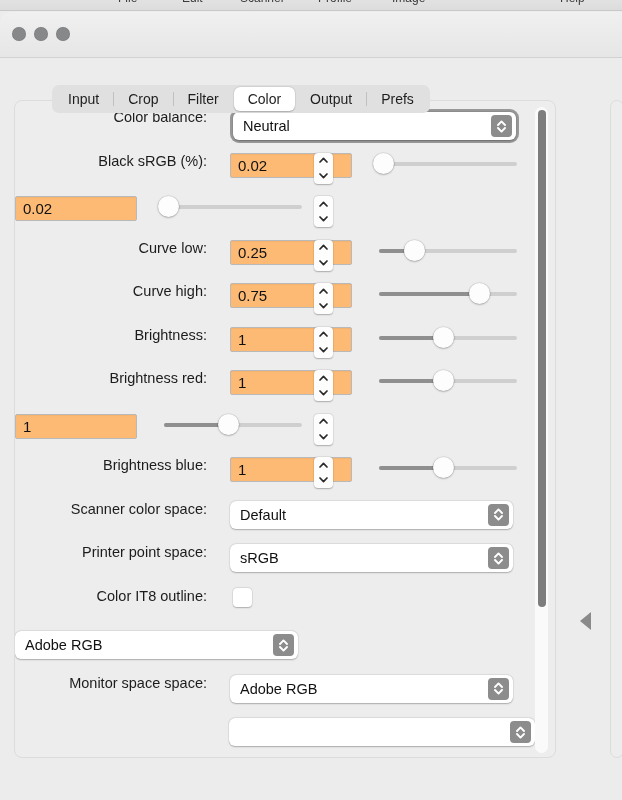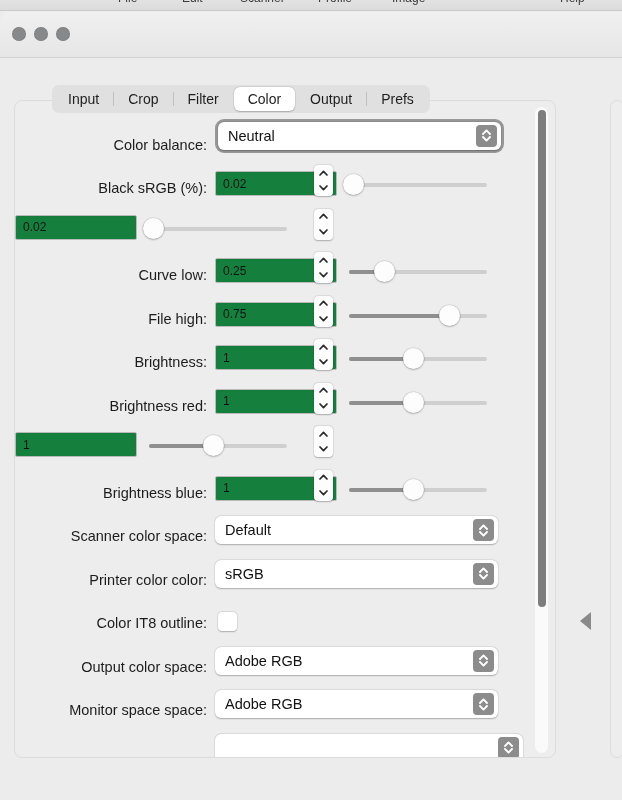--- a/index.html
+++ b/index.html
@@ -149,43 +149,44 @@
   .rows {
     position: absolute;
     left: 0; top: 8px;
     width: 520px;
   }
 
   .row {
     position: relative;
     height: 43.5px;
     display: flex;
-    align-items: flex-end;
+    align-items: flex-start;
+    gap: 15px;
   }
 
   .lbl {
     width: 200px;
     text-align: right;
     padding-right: 8px;
     font-size: 14.5px;
     color: #1c1c1c;
     white-space: nowrap;
   }
 
   
   .tfield {
     width: 122px;
     height: 25px;
-    background: #15803d;
+    background: #fdba74;
     border: 1px solid #b9b9b9;
     border-radius: 2px;
     display: flex;
     align-items: center;
     padding-left: 7px;
-    font-size: 12px;
+    font-size: 15px;
     color: #111;
     box-shadow: inset 0 1px 1px rgba(0,0,0,.045);
   }
 
   
   .slider {
     position: relative;
     width: 138px;
     height: 22px;
     margin-left: 12px;
@@ -443,21 +444,21 @@
                   </svg>
                 </div>
                 <div class="st-half">
                   <svg width="9" height="6" viewBox="0 0 9 6">
                     <path d="M1 1L4.5 4.6L8 1" fill="none" stroke="#2a2a2a" stroke-width="1.7" stroke-linecap="round" stroke-linejoin="round"></path>
                   </svg>
                 </div>
               </div>
             </div>
             <div class="row">
-              <div class="lbl">File high:</div>
+              <div class="lbl">Curve high:</div>
               <div class="tfield">0.75</div>
               <div class="slider">
                 <div class="strack"></div>
                 <div class="sfill" style="width:73%"></div>
                 <div class="sknob" style="left:73%"></div>
               </div>
               <div class="stepper">
                 <div class="st-half">
                   <svg width="9" height="6" viewBox="0 0 9 6">
                     <path d="M1 5L4.5 1.4L8 5" fill="none" stroke="#2a2a2a" stroke-width="1.7" stroke-linecap="round" stroke-linejoin="round"></path>
@@ -561,39 +562,38 @@
                   <svg width="9" height="6" viewBox="0 0 9 6">
                     <path d="M1 5L4.5 1.4L8 5" fill="none" stroke="#ffffff" stroke-width="1.9" stroke-linecap="round" stroke-linejoin="round"></path>
                   </svg>
                   <svg width="9" height="6" viewBox="0 0 9 6">
                     <path d="M1 1L4.5 4.6L8 1" fill="none" stroke="#ffffff" stroke-width="1.9" stroke-linecap="round" stroke-linejoin="round"></path>
                   </svg>
                 </div>
               </div>
             </div>
             <div class="row">
-              <div class="lbl">Printer color color:</div>
+              <div class="lbl">Printer point space:</div>
               <div class="popup">
                 <span>sRGB</span>
                 <div class="chev-box">
                   <svg width="9" height="6" viewBox="0 0 9 6">
                     <path d="M1 5L4.5 1.4L8 5" fill="none" stroke="#ffffff" stroke-width="1.9" stroke-linecap="round" stroke-linejoin="round"></path>
                   </svg>
                   <svg width="9" height="6" viewBox="0 0 9 6">
                     <path d="M1 1L4.5 4.6L8 1" fill="none" stroke="#ffffff" stroke-width="1.9" stroke-linecap="round" stroke-linejoin="round"></path>
                   </svg>
                 </div>
               </div>
             </div>
             <div class="row">
               <div class="lbl">Color IT8 outline:</div>
               <div class="checkbox" style="margin-left: 3px;"></div>
             </div>
             <div class="row">
-              <div class="lbl">Output color space:</div>
               <div class="popup">
                 <span>Adobe RGB</span>
                 <div class="chev-box">
                   <svg width="9" height="6" viewBox="0 0 9 6">
                     <path d="M1 5L4.5 1.4L8 5" fill="none" stroke="#ffffff" stroke-width="1.9" stroke-linecap="round" stroke-linejoin="round"></path>
                   </svg>
                   <svg width="9" height="6" viewBox="0 0 9 6">
                     <path d="M1 1L4.5 4.6L8 1" fill="none" stroke="#ffffff" stroke-width="1.9" stroke-linecap="round" stroke-linejoin="round"></path>
                   </svg>
                 </div>

